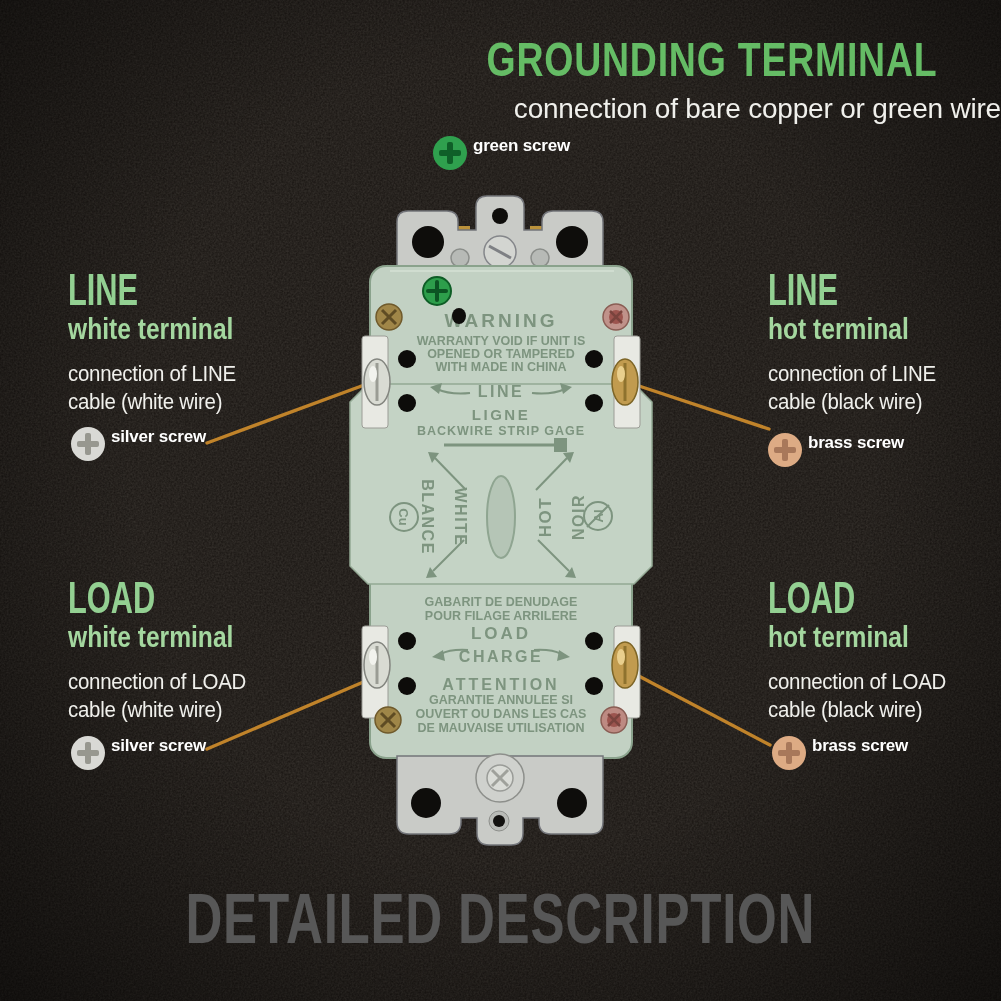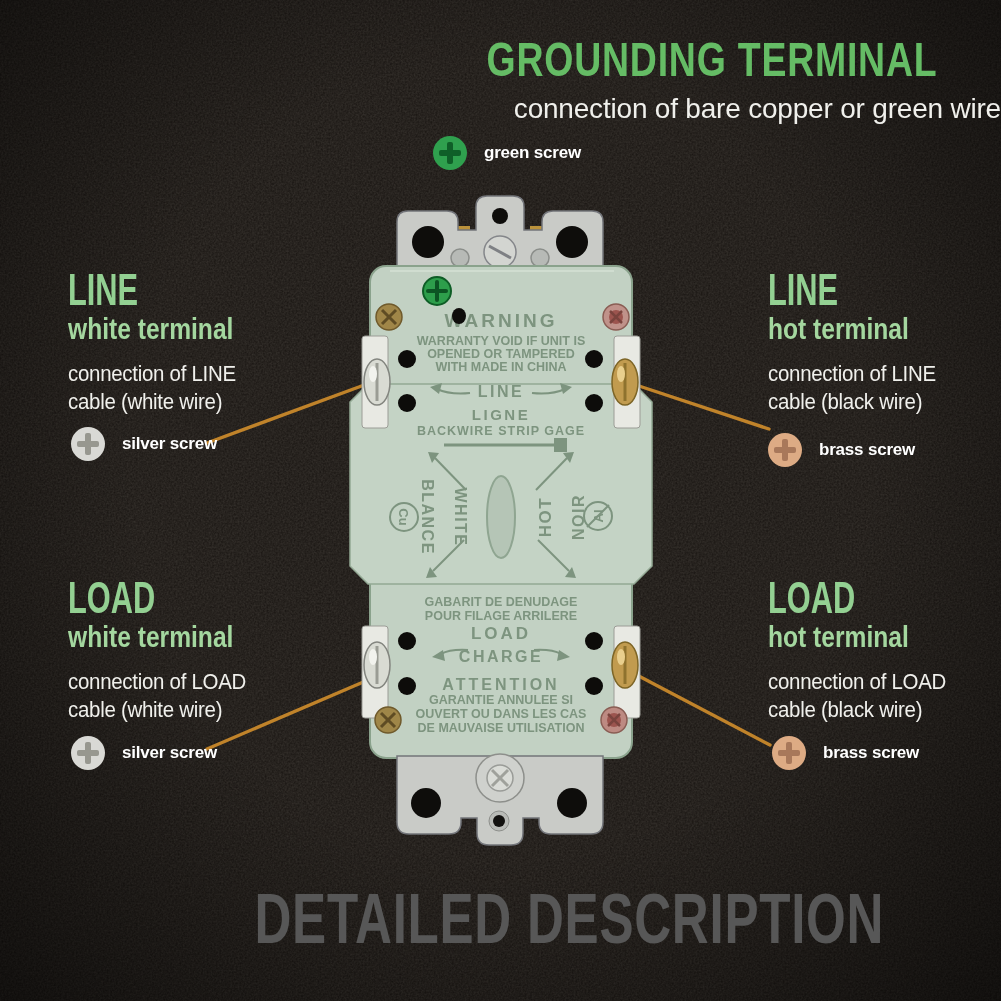--- a/index.html
+++ b/index.html
@@ -12,21 +12,21 @@
   .vignette{background:radial-gradient(ellipse at 50% 46%, rgba(0,0,0,0) 52%, rgba(0,0,0,0.55) 100%);}
   
   .hdr{position:absolute;left:0;top:28px;width:100%;text-align:right;margin-top:8px;}
   .hdr-title{
     display:inline-block;font-weight:bold;font-size:48px;line-height:1;
     color:var(--title-green,#65bc65);transform:scaleX(0.78);transform-origin:center top;
     letter-spacing:1px;white-space:nowrap;
   }
   .hdr-sub{margin-top:9px;font-size:28px;letter-spacing:-0.2px;color:var(--body-text,#f0f0ec);}
   
-  .screw-row{position:absolute;display:flex;align-items:center;gap:17px;}
+  .screw-row{position:absolute;display:flex;gap:6px;}
   .screw-dot{width:34px;height:34px;border-radius:50%;position:relative;flex:0 0 auto;}
   .screw-dot::before,.screw-dot::after{
     content:"";position:absolute;left:50%;top:50%;transform:translate(-50%,-50%);
     background:currentColor;border-radius:2px;
   }
   .screw-dot::before{width:22px;height:6px;}
   .screw-dot::after{width:6px;height:22px;}
   .screw-label{font-weight:bold;font-size:17px;letter-spacing:-0.2px;color:#ffffff;white-space:nowrap;}
   
   .ann{position:absolute;width:250px;}
@@ -36,21 +36,21 @@
   }
   .ann-sub{
     margin-top:4px;font-weight:bold;font-size:30px;line-height:1;
     color:var(--subheading-green,#a4d79f);transform:scaleX(0.82);transform-origin:left top;
     white-space:nowrap;
   }
   .ann-desc{margin-top:16px;font-size:22px;line-height:1.25;letter-spacing:-0.3px;
     color:var(--body-text,#f0f0ec);transform:scaleX(0.93);transform-origin:left top;}
   .ann-desc span{display:block;white-space:nowrap;}
   
-  .footer{position:absolute;left:0;top:884px;width:100%;text-align:right;}
+  .footer{position:absolute;left:0;top:884px;width:100%;text-align:center;}
   .footer-title{
     display:inline-block;font-weight:bold;font-size:70px;line-height:1;
     color:var(--footer-gray,#575757);transform:scaleX(0.73);transform-origin:center top;
     letter-spacing:1px;white-space:nowrap;
   }
   
   .eng{font-family:"Liberation Sans",sans-serif;fill:#7d947f;text-anchor:middle;font-weight:bold;}
   .eng-ln{stroke:#7d947f;fill:none;}
 </style>
 </head>

